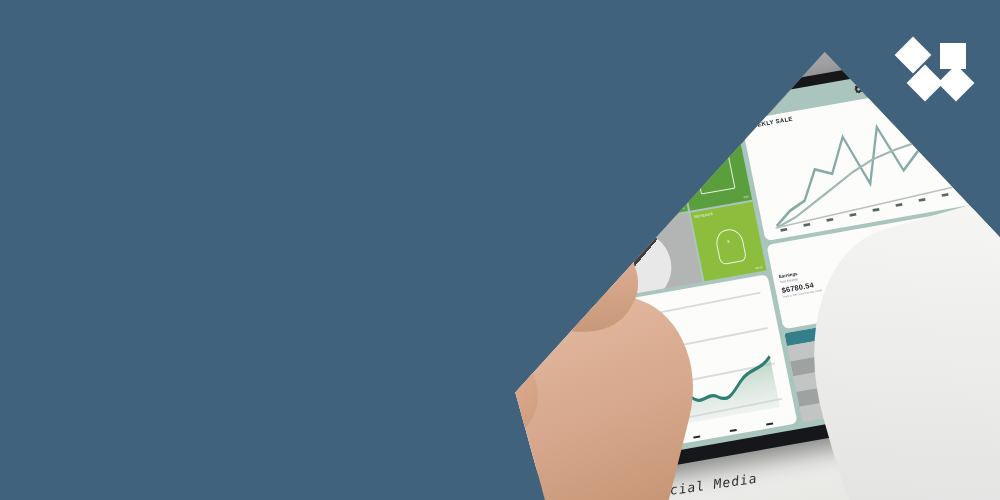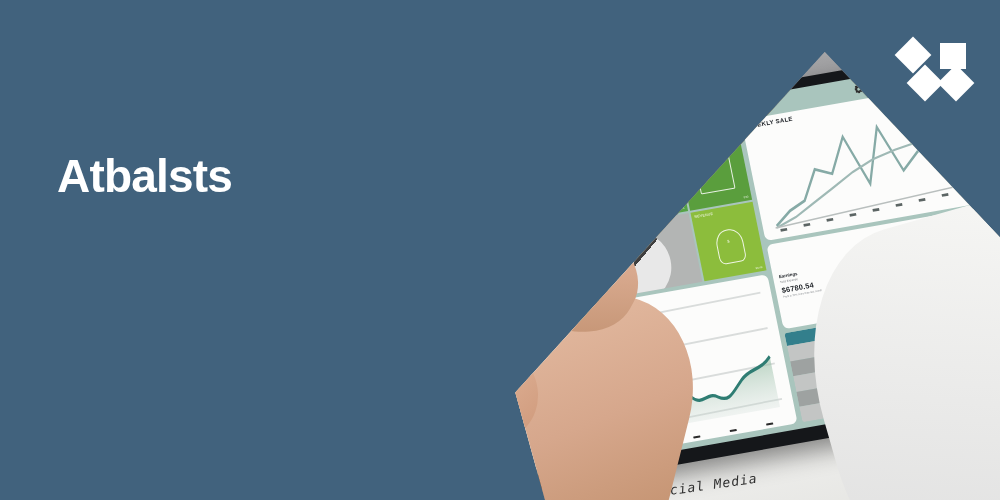--- a/index.html
+++ b/index.html
@@ -557,21 +557,20 @@
         <div class="finger"></div>
         <div class="finger-tip"></div>
       </div>
 
       <div class="paper-label">Social Media</div>
     </div>
   </div>
 
 
   <div class="headline">
-    <span>Atbalsts</span>
   </div>
 
   <div class="logo">
     <i class="d1"></i>
     <i class="sq"></i>
     <i class="d2"></i>
     <i class="d3"></i>
   </div>
 
 </div>

